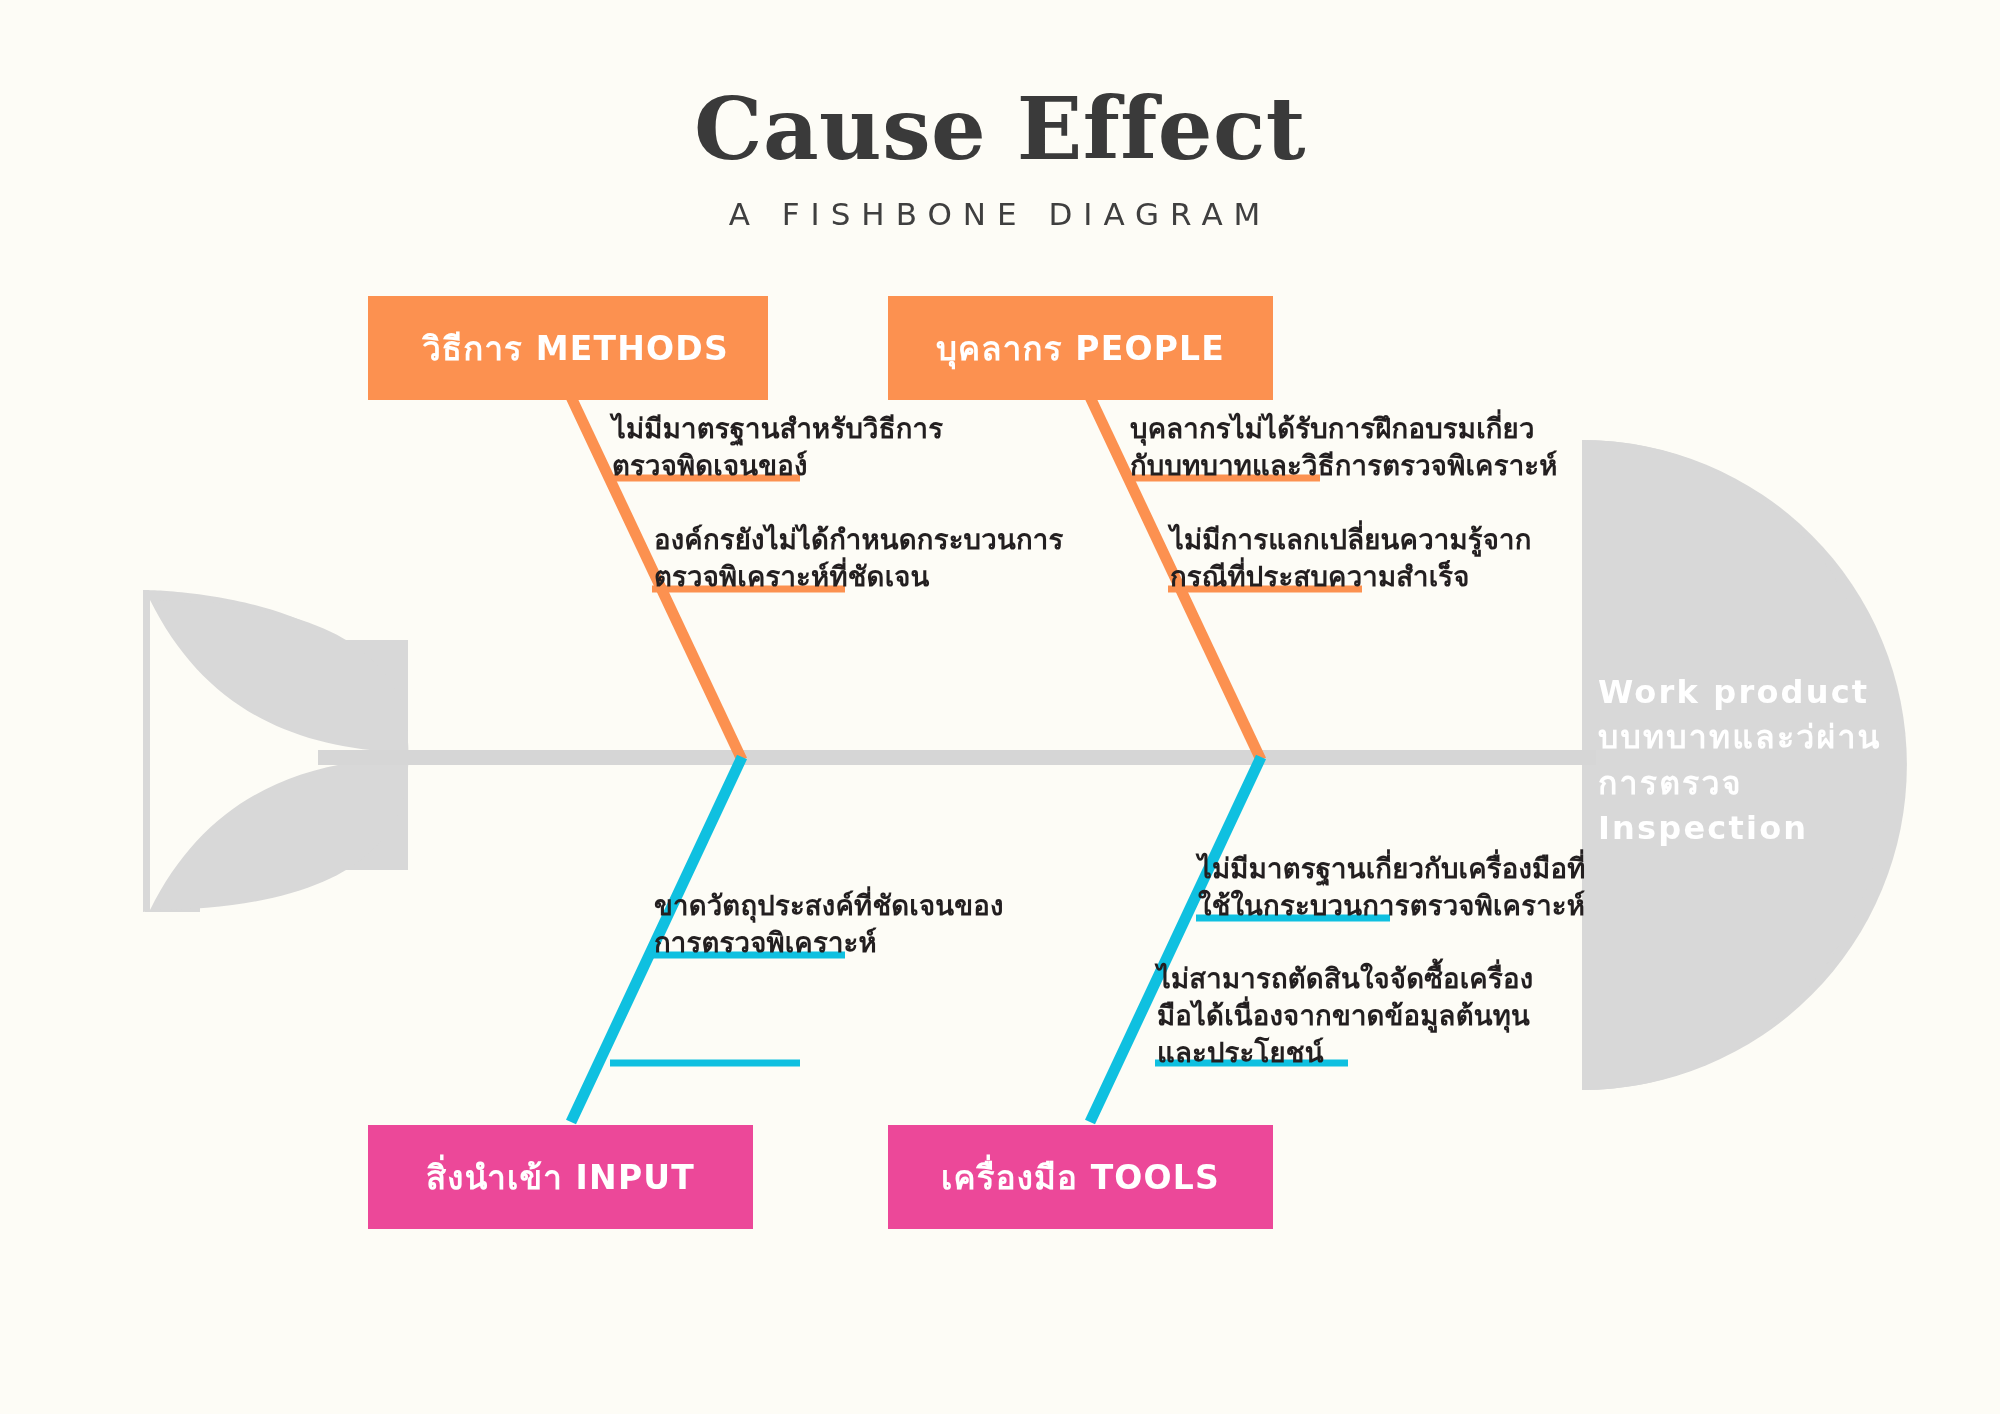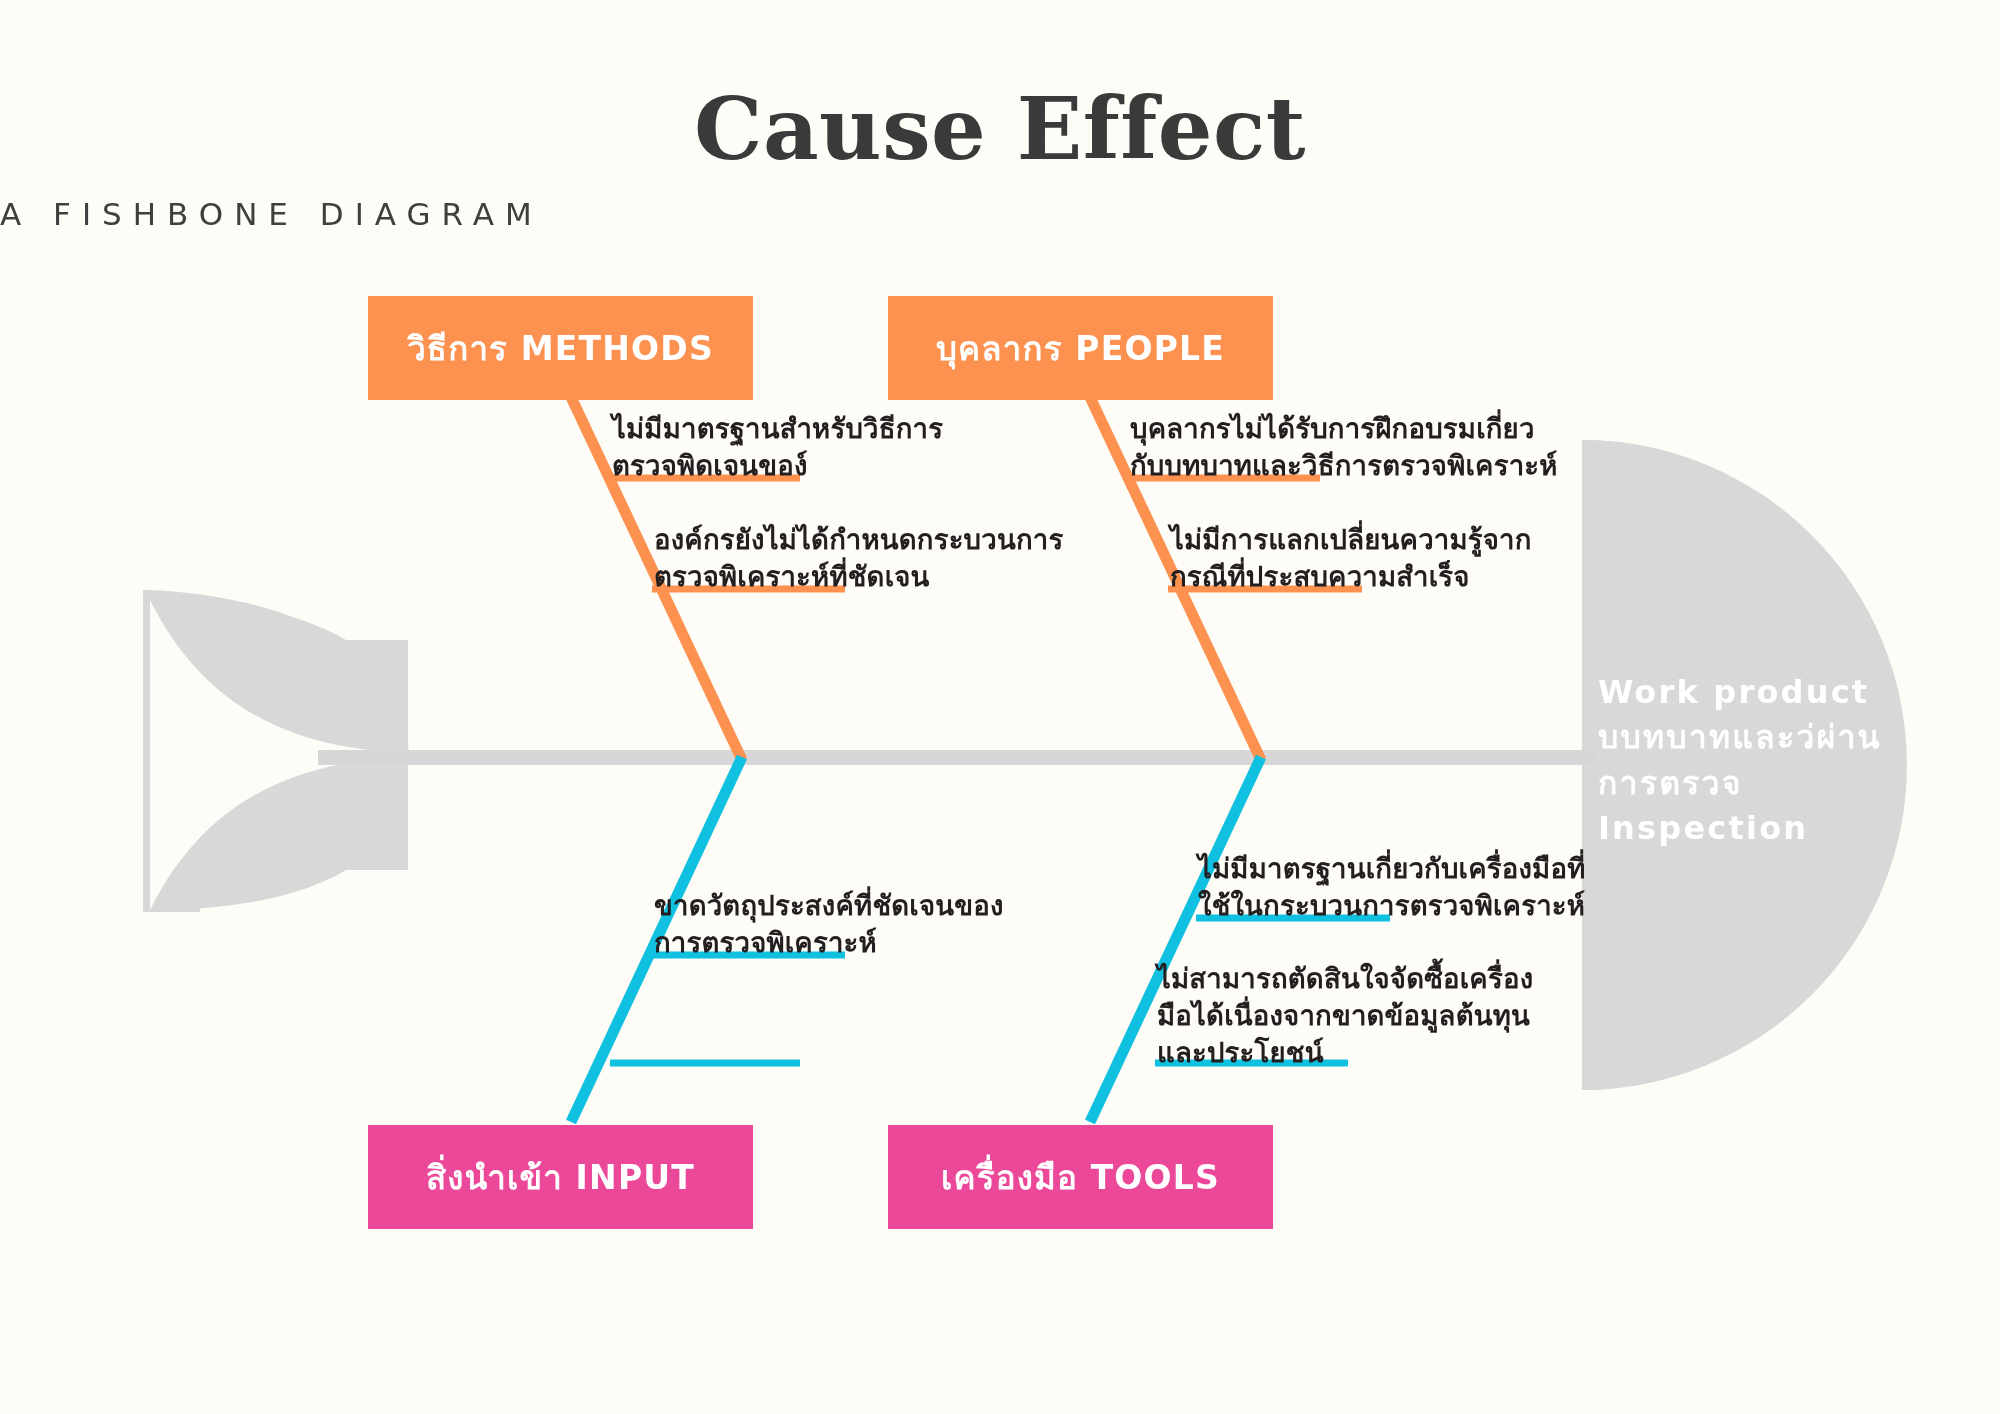--- a/index.html
+++ b/index.html
@@ -29,21 +29,21 @@
     font-weight: 700;
     font-size: 86px;
     letter-spacing: 0.5px;
     color: #3a3a3a;
   }
   .subtitle {
     position: absolute;
     left: 0;
     top: 196px;
     width: 2000px;
-    text-align: left;
+    text-align: center;
     font-size: 31px;
     font-weight: 400;
     letter-spacing: 11px;
     color: #3f3f3f;
   }
 
   
   #skeleton {
     position: absolute;
     left: 0;
@@ -153,21 +153,21 @@
     <line x1="652" y1="589" x2="845" y2="589" stroke="#fc9150" stroke-width="7"></line>
     <line x1="1128" y1="478" x2="1320" y2="478" stroke="#fc9150" stroke-width="7"></line>
     <line x1="1168" y1="589" x2="1362" y2="589" stroke="#fc9150" stroke-width="7"></line>
 
     <line x1="652" y1="955" x2="845" y2="955" stroke="#0fc0e0" stroke-width="7"></line>
     <line x1="610" y1="1063" x2="800" y2="1063" stroke="#0fc0e0" stroke-width="7"></line>
     <line x1="1196" y1="918" x2="1390" y2="918" stroke="#0fc0e0" stroke-width="7"></line>
     <line x1="1155" y1="1063" x2="1348" y2="1063" stroke="#0fc0e0" stroke-width="7"></line>
   </svg>
 
-  <div class="cat-box cat-orange" style="left:368px; top:296px; width:385px; height:104px;">
+  <div class="cat-box cat-orange" style="left:368px; top:296px; width:385px; height:104px;padding-left:15px;">
     <span>วิธีการ METHODS</span>
   </div>
 
   <div class="cat-box cat-orange" style="left:888px; top:296px; width:385px; height:104px;">
     <span>บุคลากร PEOPLE</span>
   </div>
 
   <div class="cat-box cat-cyan" style="left:368px; top:1125px; width:385px; height:104px;">
     <span>สิ่งนำเข้า INPUT</span>
   </div>

